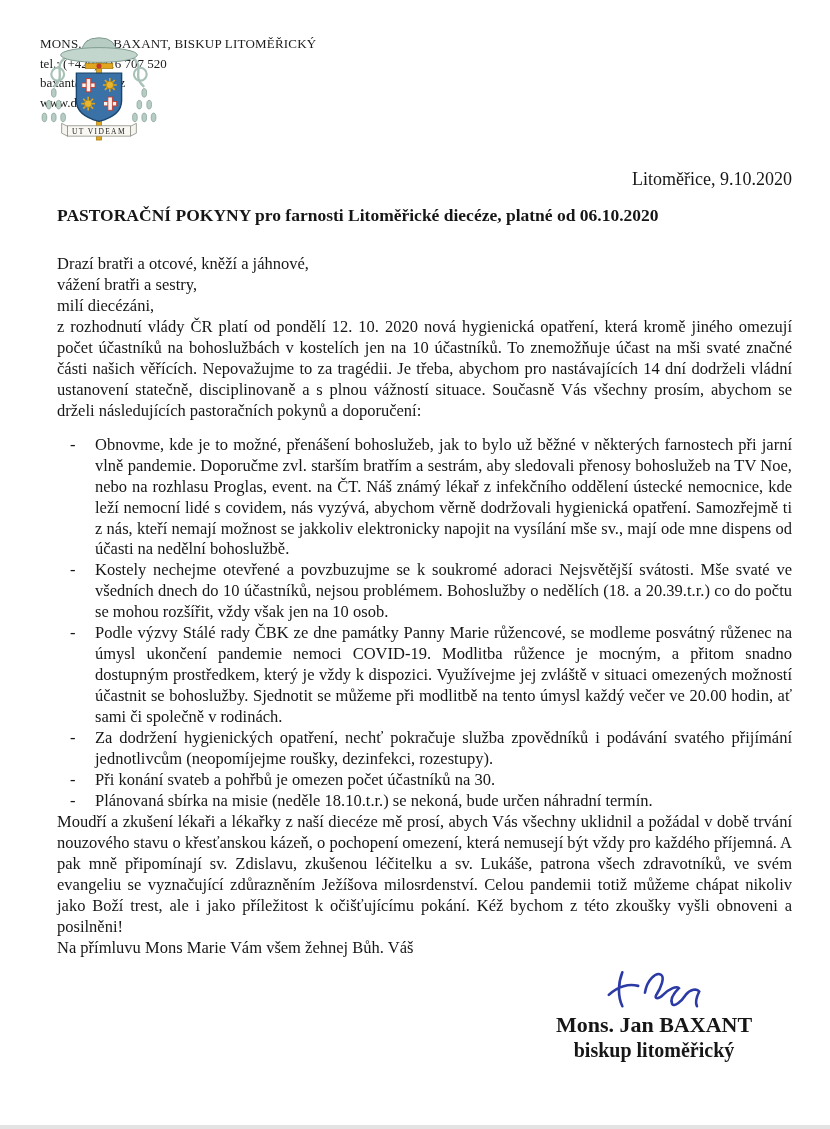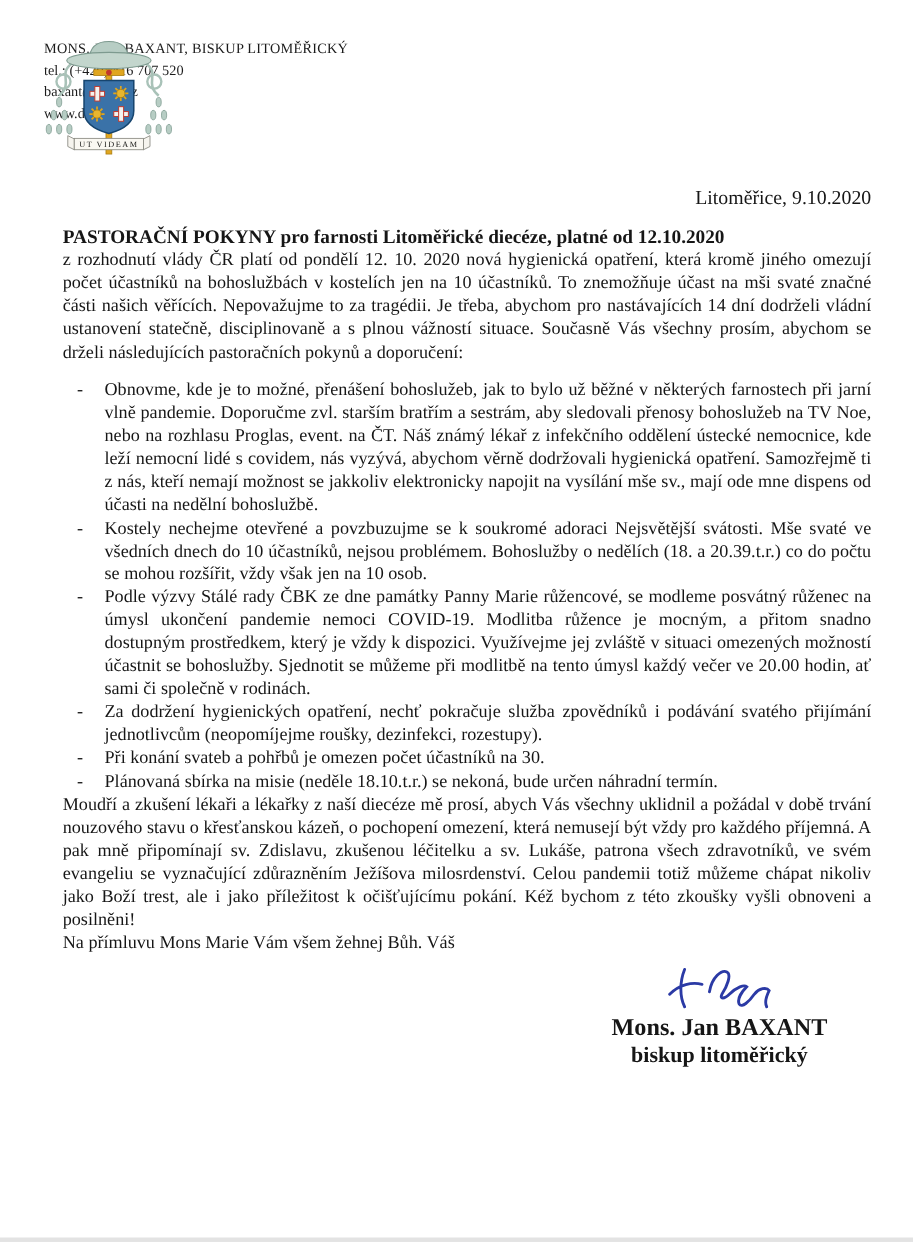--- a/index.html
+++ b/index.html
@@ -111,22 +111,27 @@
       <div class="lh1">MONS. JAN BAXANT, BISKUP LITOMĚŘICKÝ</div>
       <div>tel.: (+420) 416 707 520</div>
       <div>baxant@dltm.cz</div>
       <div>www.dltm.cz</div>
     </div>
   </div>
 
   <div class="content">
     <div class="date-line">Litoměřice, 9.10.2020</div>
 
-    <div class="doc-title">PASTORAČNÍ POKYNY pro farnosti Litoměřické diecéze, platné od 12.10.2020</div>
+    <div class="doc-title">PASTORAČNÍ POKYNY pro farnosti Litoměřické diecéze, platné od 06.10.2020</div>
 
+    <div class="salutation">
+      <div>Drazí bratři a otcové, kněží a jáhnové,</div>
+      <div>vážení bratři a sestry,</div>
+      <div>milí diecézáni,</div>
+    </div>
 
     <p class="body-par intro">z rozhodnutí vlády ČR platí od pondělí 12. 10. 2020 nová hygienická opatření, která kromě jiného omezují počet účastníků na bohoslužbách v kostelích jen na 10 účastníků. To znemožňuje účast na mši svaté značné části našich věřících. Nepovažujme to za tragédii. Je třeba, abychom pro nastávajících 14 dní dodrželi vládní ustanovení statečně, disciplinovaně a s plnou vážností situace. Současně Vás všechny prosím, abychom se drželi následujících pastoračních pokynů a doporučení:</p>
 
     <ul class="points">
       <li data-marker="-">Obnovme, kde je to možné, přenášení bohoslužeb, jak to bylo už běžné v některých farnostech při jarní vlně pandemie. Doporučme zvl. starším bratřím a sestrám, aby sledovali přenosy bohoslužeb na TV Noe, nebo na rozhlasu Proglas, event. na ČT. Náš známý lékař z infekčního oddělení ústecké nemocnice, kde leží nemocní lidé s covidem, nás vyzývá, abychom věrně dodržovali hygienická opatření. Samozřejmě ti z nás, kteří nemají možnost se jakkoliv elektronicky napojit na vysílání mše sv., mají ode mne dispens od účasti na nedělní bohoslužbě.</li>
       <li data-marker="-">Kostely nechejme otevřené a povzbuzujme se k soukromé adoraci Nejsvětější svátosti. Mše svaté ve všedních dnech do 10 účastníků, nejsou problémem. Bohoslužby o nedělích (18. a 20.39.t.r.) co do počtu se mohou rozšířit, vždy však jen na 10 osob.</li>
       <li data-marker="-">Podle výzvy Stálé rady ČBK ze dne památky Panny Marie růžencové, se modleme posvátný růženec na úmysl ukončení pandemie nemoci COVID-19. Modlitba růžence je mocným, a přitom snadno dostupným prostředkem, který je vždy k dispozici. Využívejme jej zvláště v situaci omezených možností účastnit se bohoslužby. Sjednotit se můžeme při modlitbě na tento úmysl každý večer ve 20.00 hodin, ať sami či společně v rodinách.</li>
       <li data-marker="-">Za dodržení hygienických opatření, nechť pokračuje služba zpovědníků i podávání svatého přijímání jednotlivcům (neopomíjejme roušky, dezinfekci, rozestupy).</li>
       <li data-marker="-">Při konání svateb a pohřbů je omezen počet účastníků na 30.</li>
       <li data-marker="-">Plánovaná sbírka na misie (neděle 18.10.t.r.) se nekoná, bude určen náhradní termín.</li>

